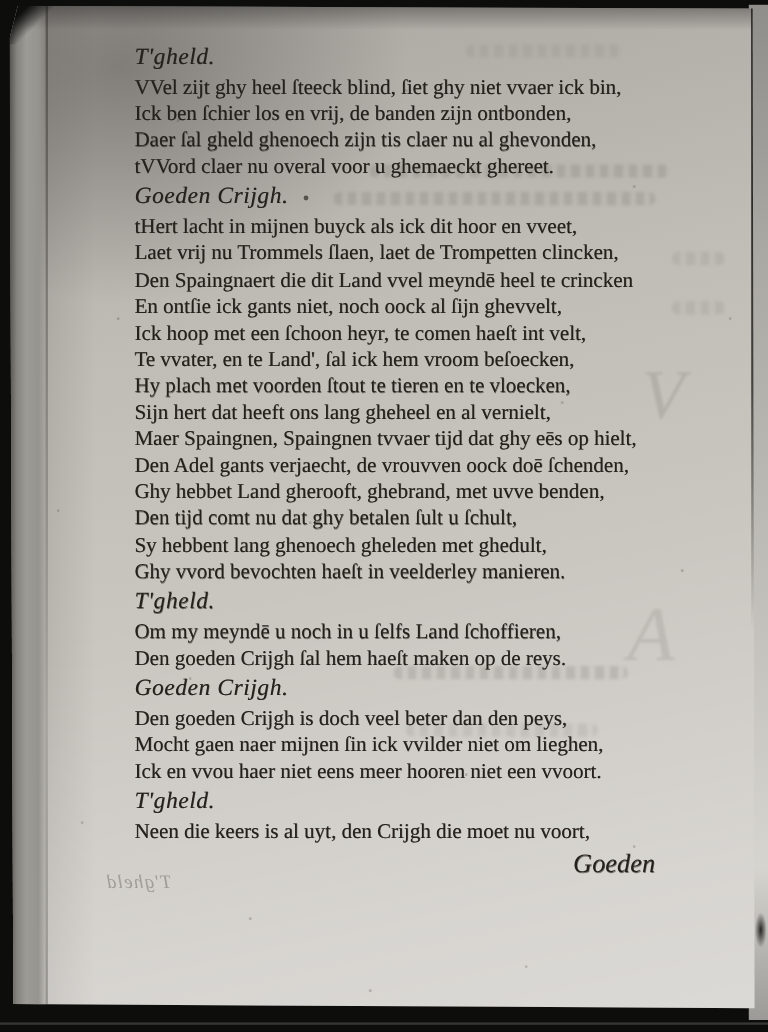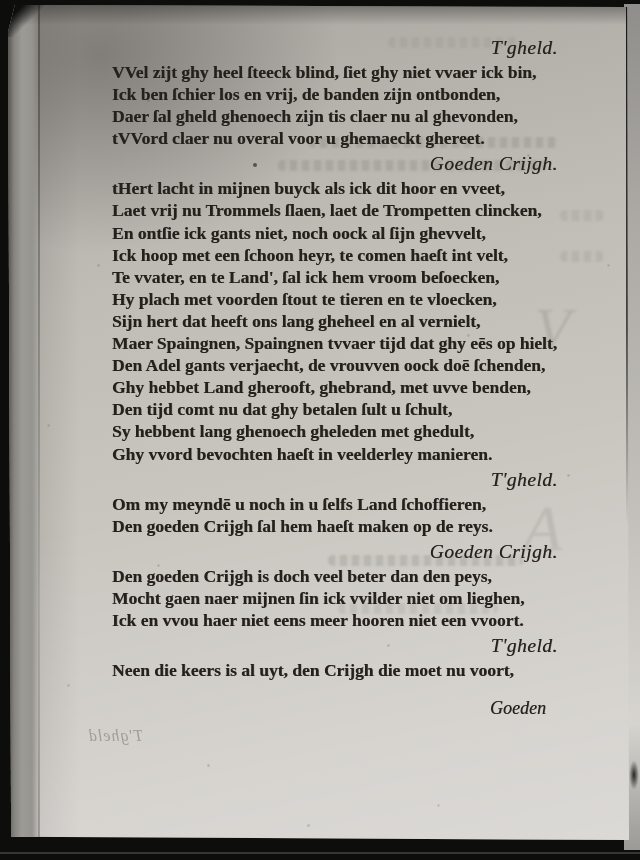--- a/index.html
+++ b/index.html
@@ -43,25 +43,25 @@
   .ghost{position:absolute;z-index:1;color:#75736d;pointer-events:none;}
   .streak{position:absolute;z-index:1;height:11px;border-radius:5px;opacity:.55;filter:blur(1.3px);
     background:repeating-linear-gradient(90deg,rgba(112,110,104,.40) 0 7px,rgba(112,110,104,.06) 7px 12px);}
   .ghost-initial{font-size:58px;font-style:italic;opacity:.22;filter:blur(1.1px);line-height:1;}
   .ghost-sig{font-size:16px;font-style:italic;opacity:.5;filter:blur(.5px);
     transform:scaleX(-1);letter-spacing:1px;color:#6d6b66;}
   .ink-dot{position:absolute;width:4px;height:4px;border-radius:50%;background:#403b35;opacity:.8;}
   
   .text-block{position:absolute;left:104px;top:28px;width:470px;z-index:2;
     color:#25201c;font-size:17.5px;text-shadow:.4px .2px .35px rgba(37,32,28,.55);}
-  .speaker{font-style:italic;font-size:19.5px;text-align:right;line-height:21px;
+  .speaker{font-style:italic;font-size:19.5px;text-align:left;line-height:21px;
     margin:4px 0 3px;padding-right:24px;letter-spacing:.5px;}
-  .vline{height:22.1px;line-height:22.1px;white-space:nowrap;font-weight:bold;}
-  .catchword-row{margin-top:17px;text-align:right;padding-right:36px;
-    font-style:italic;font-size:18px;line-height:20px;}
+  .vline{height:22.1px;line-height:22.1px;white-space:nowrap;}
+  .catchword-row{margin-top:7px;text-align:right;padding-right:36px;
+    font-style:italic;font-size:22px;line-height:20px;}
 </style>
 </head>
 <body>
 
 <div class="scene">
 
   <div class="next-page-edge"></div>
   <div class="edge-blot"></div>
 
   <div class="paper">
@@ -90,20 +90,21 @@
         <div class="vline">VVel zijt ghy heel ſteeck blind, ſiet ghy niet vvaer ick bin,</div>
         <div class="vline">Ick ben ſchier los en vrij, de banden zijn ontbonden,</div>
         <div class="vline">Daer ſal gheld ghenoech zijn tis claer nu al ghevonden,</div>
         <div class="vline">tVVord claer nu overal voor u ghemaeckt ghereet.</div>
       </div>
 
       <div>
         <div class="speaker">Goeden Crijgh.</div>
         <div class="vline">tHert lacht in mijnen buyck als ick dit hoor en vveet,</div>
         <div class="vline">Laet vrij nu Trommels ſlaen, laet de Trompetten clincken,</div>
+        <div class="vline">Den Spaingnaert die dit Land vvel meyndē heel te crincken</div>
         <div class="vline">En ontſie ick gants niet, noch oock al ſijn ghevvelt,</div>
         <div class="vline">Ick hoop met een ſchoon heyr, te comen haeſt int velt,</div>
         <div class="vline">Te vvater, en te Land', ſal ick hem vroom beſoecken,</div>
         <div class="vline">Hy plach met voorden ſtout te tieren en te vloecken,</div>
         <div class="vline">Sijn hert dat heeft ons lang gheheel en al vernielt,</div>
         <div class="vline">Maer Spaingnen, Spaingnen tvvaer tijd dat ghy eēs op hielt,</div>
         <div class="vline">Den Adel gants verjaecht, de vrouvven oock doē ſchenden,</div>
         <div class="vline">Ghy hebbet Land gherooft, ghebrand, met uvve benden,</div>
         <div class="vline">Den tijd comt nu dat ghy betalen ſult u ſchult,</div>
         <div class="vline">Sy hebbent lang ghenoech gheleden met ghedult,</div>

